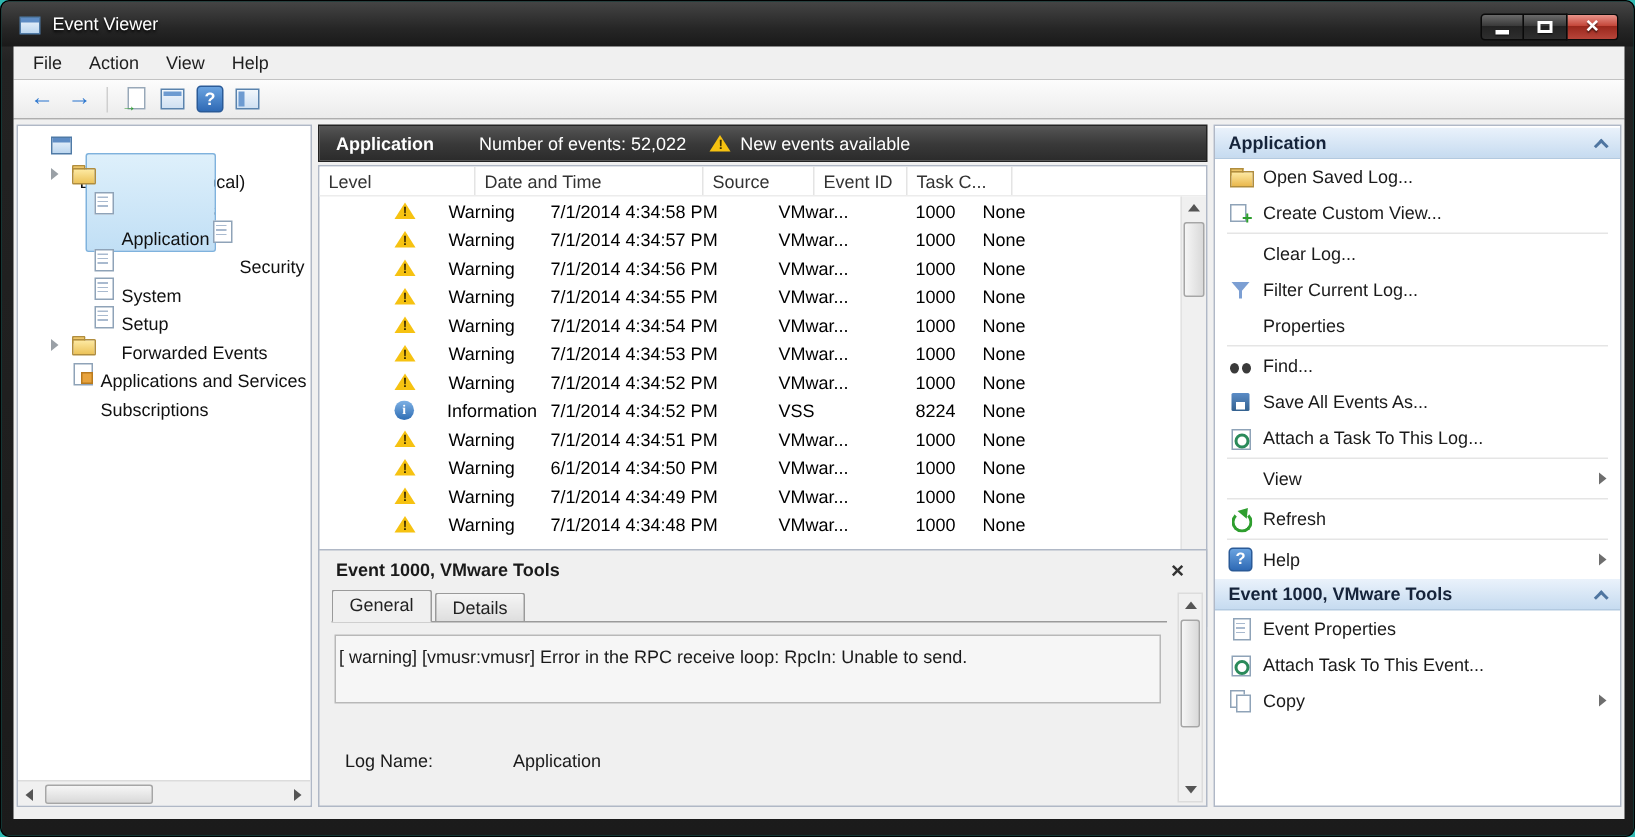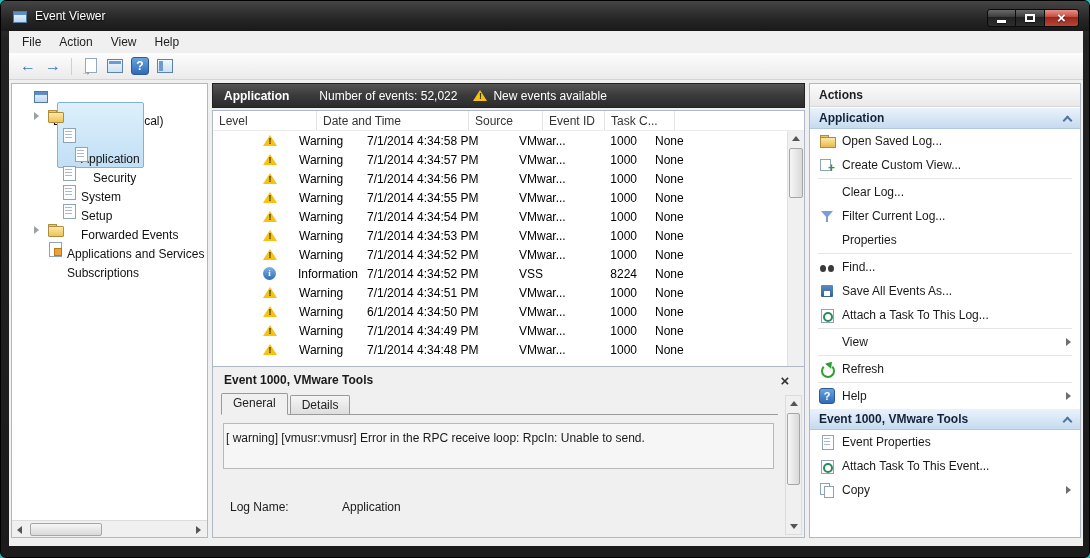--- a/index.html
+++ b/index.html
@@ -206,21 +206,21 @@
               <span class="tlabel">Custom Views</span>
             </span>
           </div>
           <div class="tree-row sel" style="padding-left: 32px;">
             <span class="expander none"></span>
             <span class="node">
               <span class="ic ic-log-icon"></span>
               <span class="tlabel">Application</span>
             </span>
           </div>
-          <div class="tree-row" style="padding-left: 44px;">
+          <div class="tree-row" style="padding-left: 44px; justify-content: space-between;">
             <span class="expander none"></span>
             <span class="node">
               <span class="ic ic-log-icon"></span>
               <span class="tlabel">Security</span>
             </span>
           </div>
           <div class="tree-row" style="padding-left: 32px;">
             <span class="expander none"></span>
             <span class="node">
               <span class="ic ic-log-icon"></span>
@@ -428,21 +428,20 @@
           </div>
         <div class="pvscroll">
           <div class="vs-btn up"></div>
           <div class="vs-thumb"></div>
           <div class="vs-btn down"></div>
         </div>
       </div>
     </div>
 
     <div class="actions-pane">
-      <div class="actions-title">Actions</div>
       <div class="actions-body">
           <div class="sec-header">
             <span class="sec-title">Application</span>
             <span class="chev"></span>
           </div>
           <div class="act-row">
             <span class="ic ic-open-saved-log-icon"></span>
             <span class="alabel">Open Saved Log...</span>
           </div>
           <div class="act-row">

